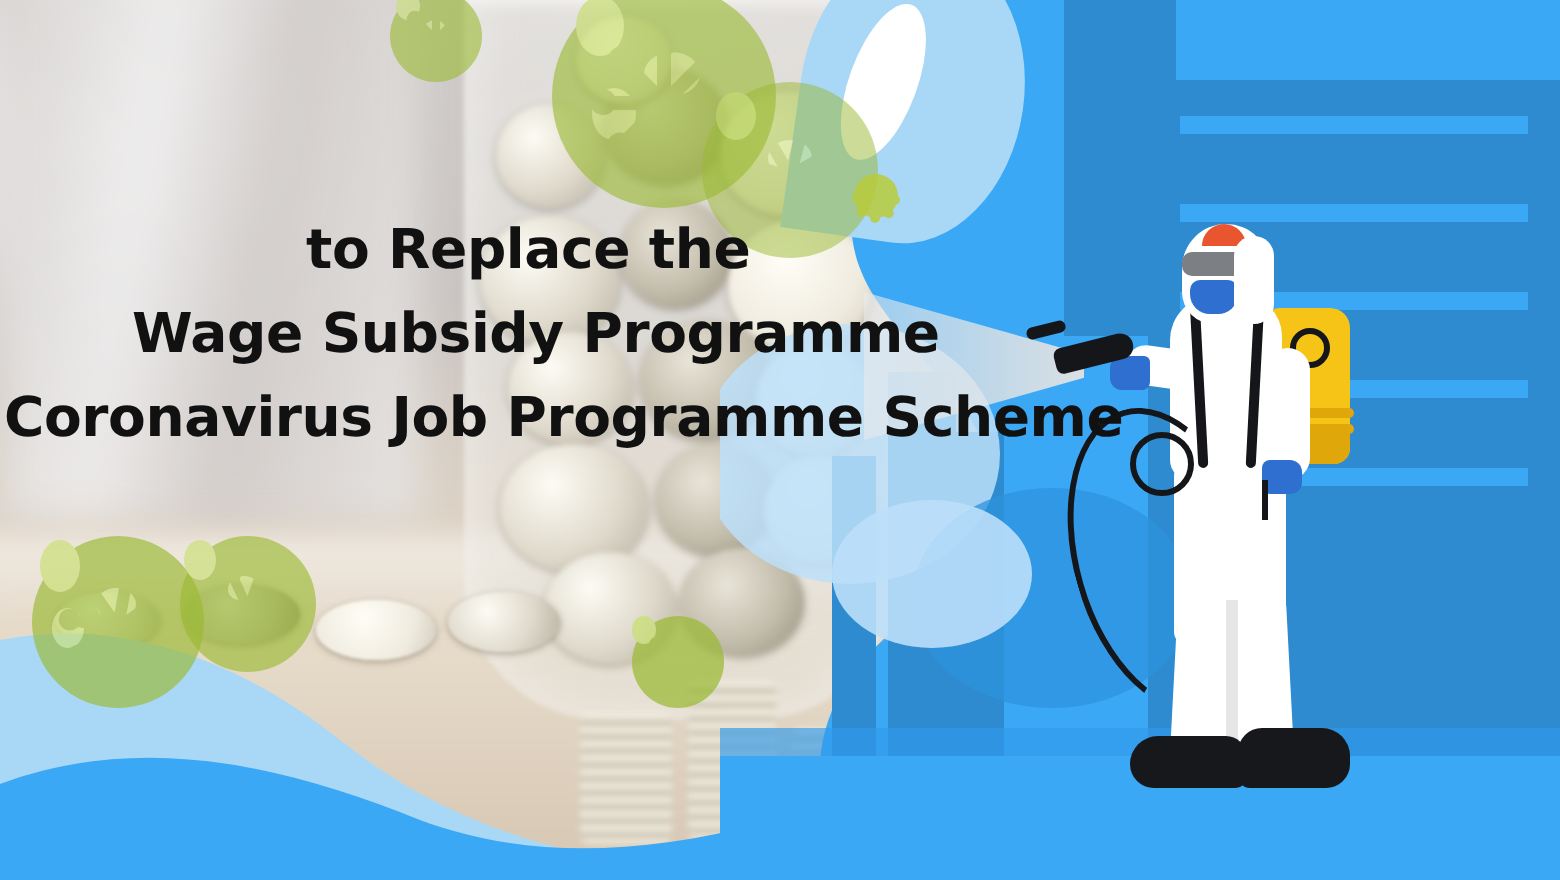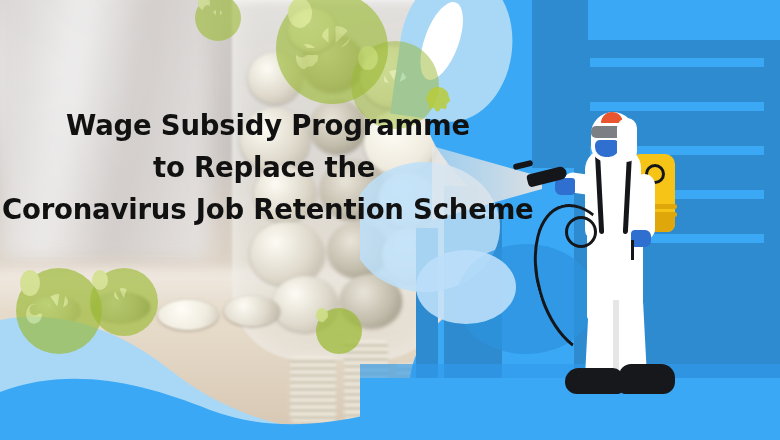--- a/index.html
+++ b/index.html
@@ -482,18 +482,18 @@
 
     <div class="w hose" style="left:-8px;top:90px;width:86px;height:150px;border-color:#14161a transparent transparent #14161a;transform:rotate(-16deg);"></div>
     <div class="w hose" style="left:20px;top:104px;width:26px;height:26px;border-color:#14161a;"></div>
     <div class="w" style="left:86px;top:128px;width:3px;height:20px;background:#14161a;"></div>
 
     <div class="w nozzle" style="left:-18px;top:58px;width:40px;height:13px;border-radius:4px 7px 7px 4px;transform:rotate(-14deg);"></div>
     <div class="w nozzle" style="left:-32px;top:50px;width:20px;height:6px;border-radius:3px;transform:rotate(-14deg);"></div>
   </div>
 
   <div class="headline">
+    <span class="hl-line hl2">to Replace the</span>
     <span class="hl-line hl1">Wage Subsidy Programme</span>
-    <span class="hl-line hl2">to Replace the</span>
-    <span class="hl-line hl3">Coronavirus Job Retention Scheme</span>
+    <span class="hl-line hl3">Coronavirus Job Programme Scheme</span>
   </div>
 
 </div>
 
 </body></html>

